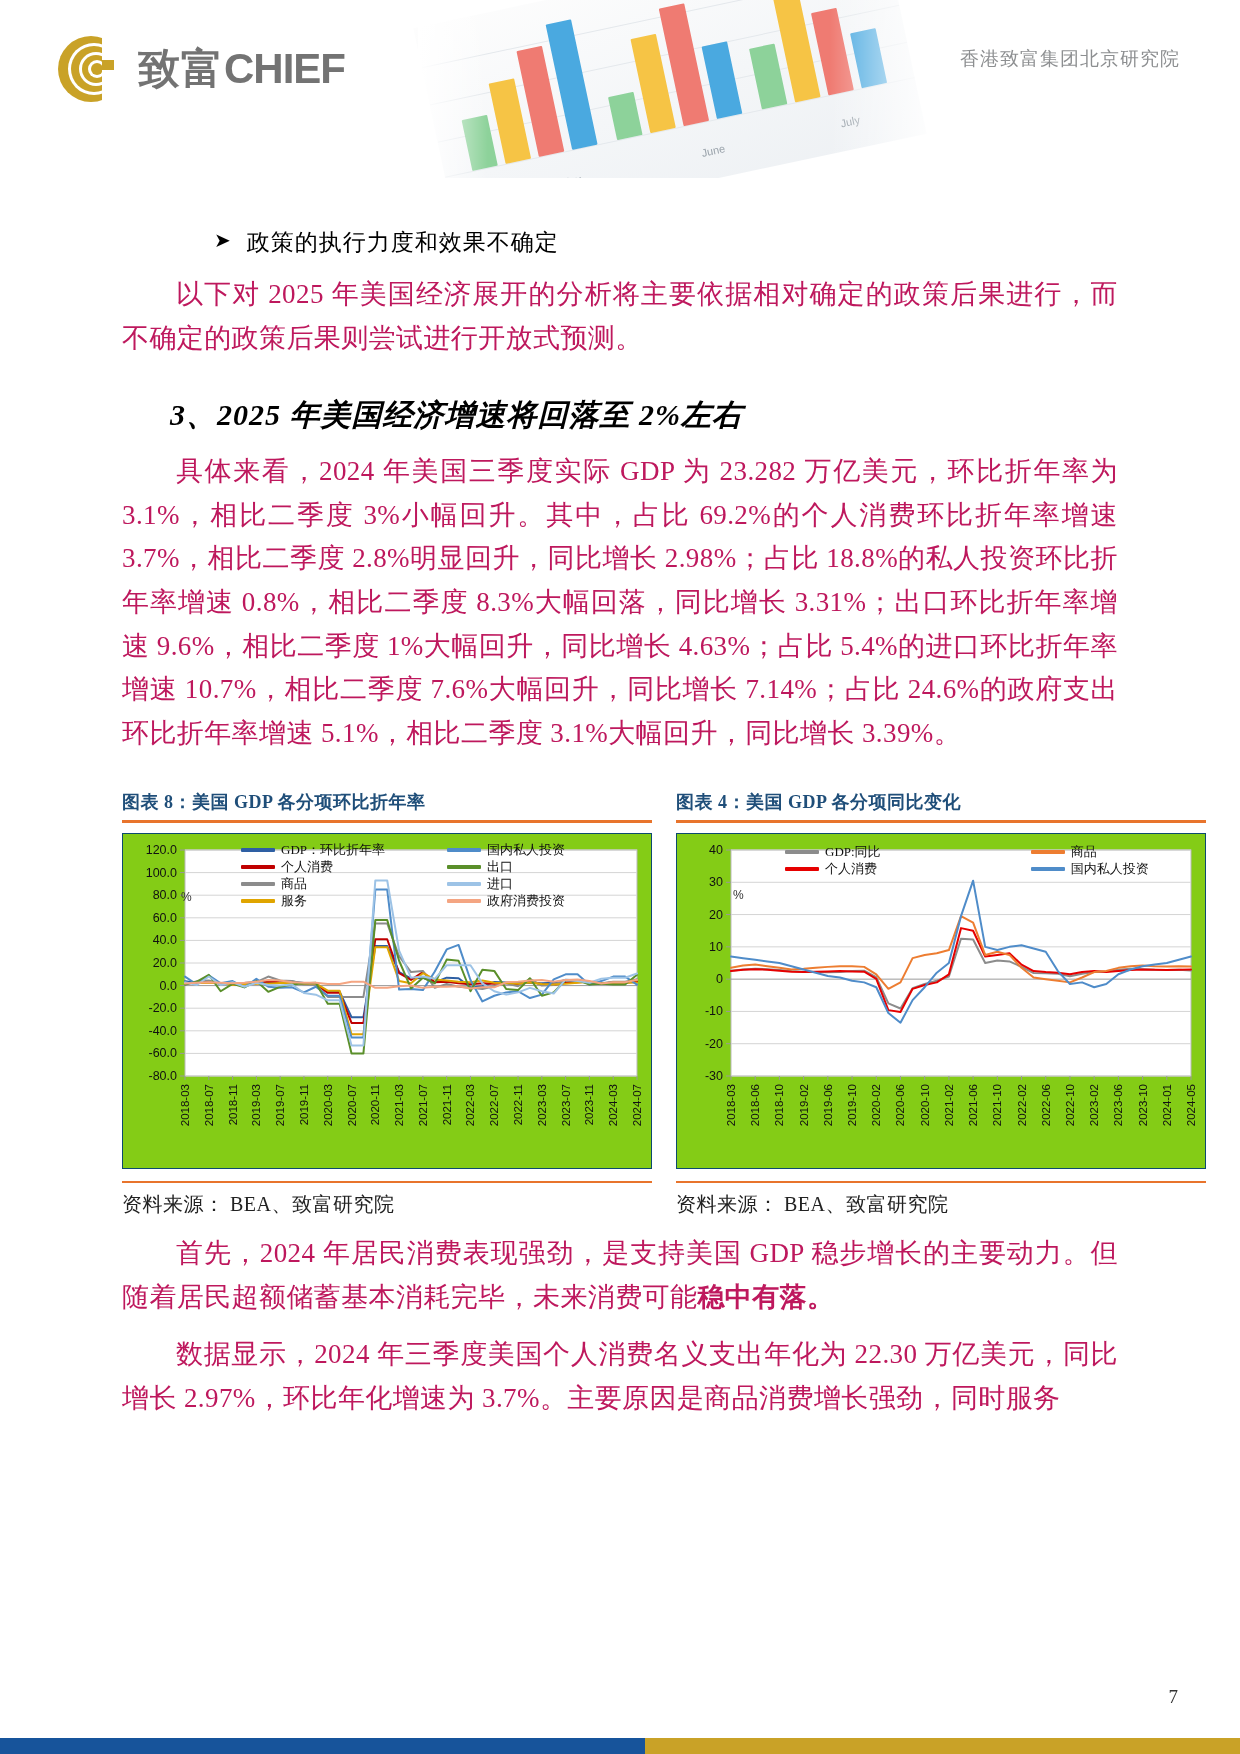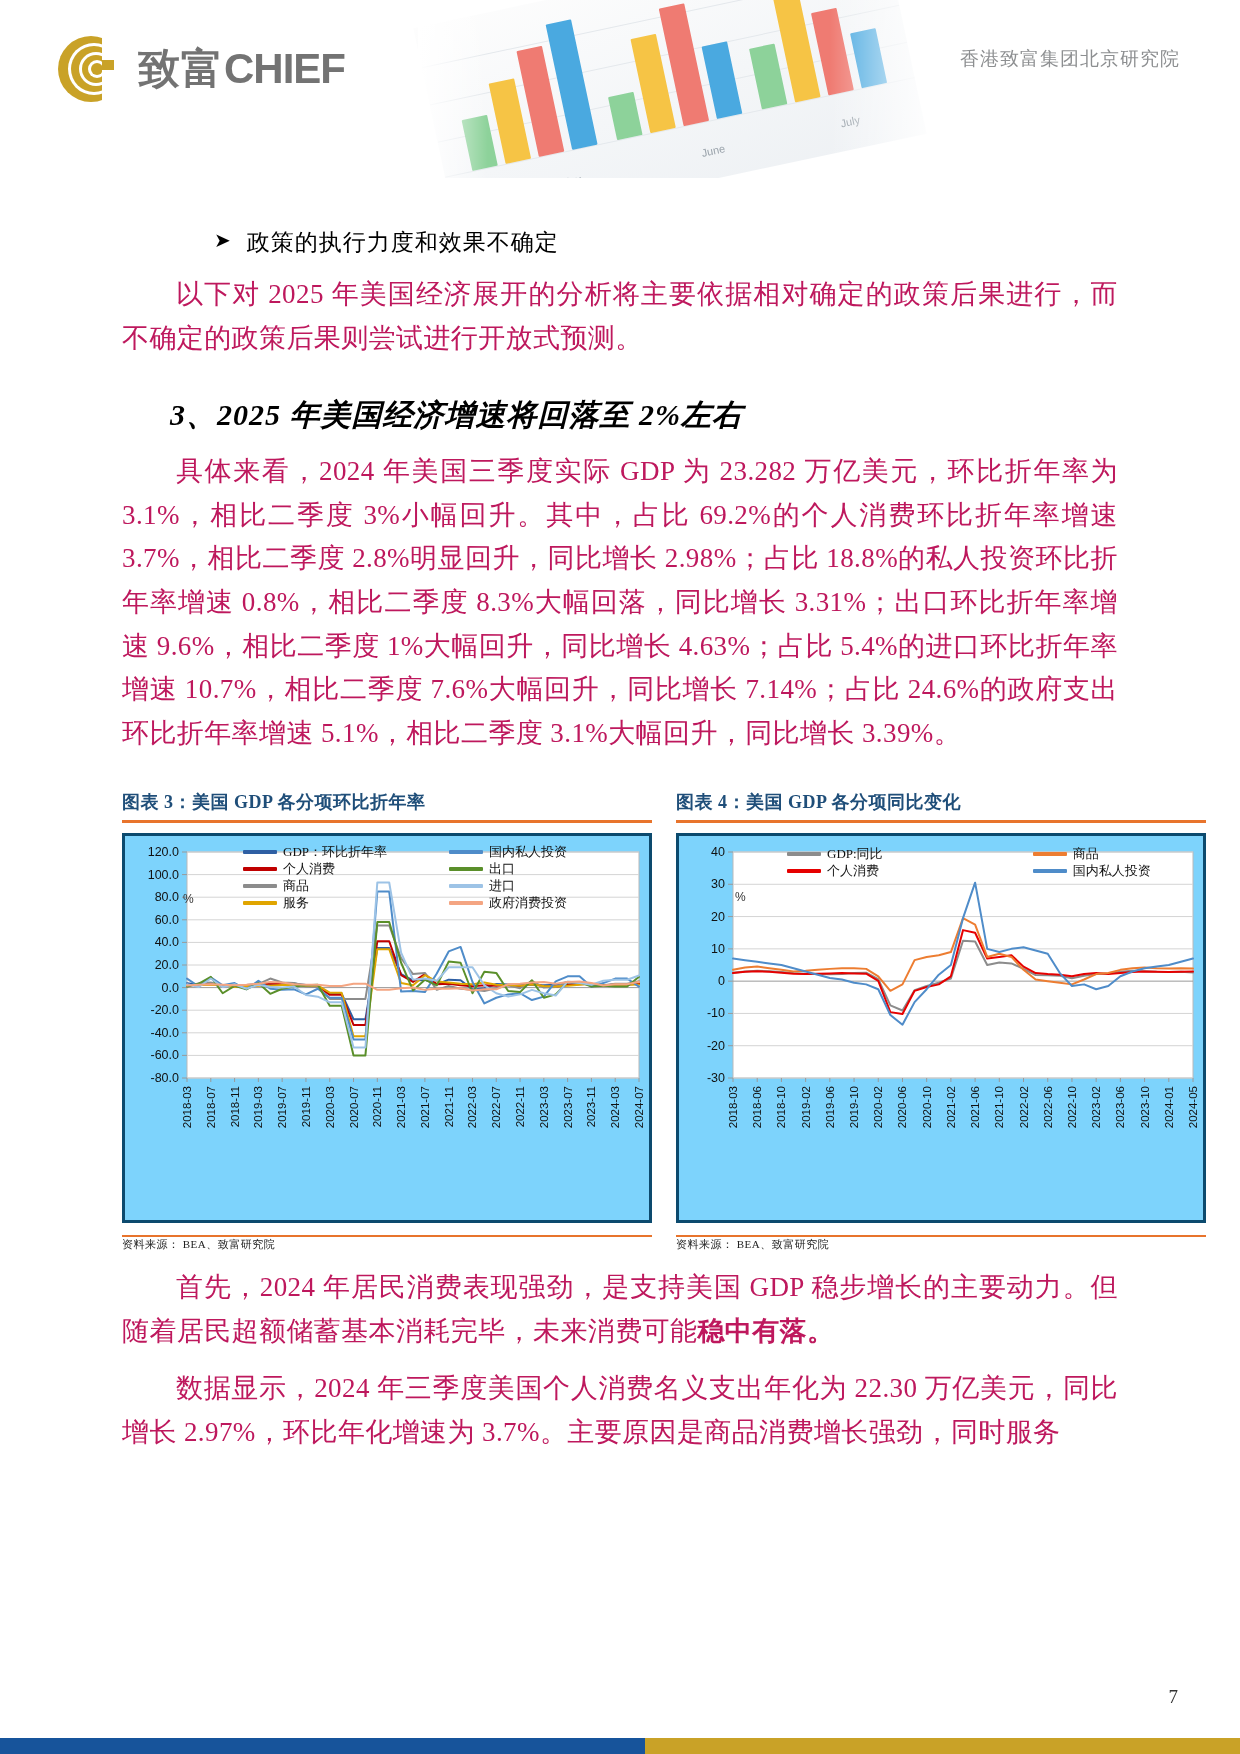--- a/index.html
+++ b/index.html
@@ -104,26 +104,26 @@
     display:flex; gap:24px; margin-top:34px;
   }
   .figure { width:530px; }
   .fig-caption {
     font-size:18px; font-weight:700; color:#1f4e79;
     font-family:"Liberation Serif", serif;
     letter-spacing:0.5px; padding-bottom:6px;
   }
   .fig-rule { height:3px; background:#e8742c; width:100%; }
   .fig-box {
-    margin-top:10px; border:3px solid #0c4a6e; background:#7dd3fc;
-    height:390px; position:relative; overflow:hidden;
+    margin-top:10px; border:1px solid #0c4a6e; background:#84cc16;
+    height:336px; position:relative; overflow:hidden;
   }
   .src-rule { height:2px; background:#e8742c; margin-top:12px; }
   .fig-source {
-    font-size:11px; color:#222; 
+    font-size:20px; color:#222; padding-top:8px;
     font-family:"Liberation Serif", serif; letter-spacing:0.5px;
   }
 
   
   .chart-svg { display:block; }
   .legend-box {
     position:absolute; pointer-events:none;
     font-family:"Liberation Sans", sans-serif;
   }
   .lg-item { display:flex; align-items:center; gap:6px; height:17px; }
@@ -214,21 +214,21 @@
     <p class="para">以下对 2025 年美国经济展开的分析将主要依据相对确定的政策后果进行，而不确定的政策后果则尝试进行开放式预测。</p>
 
     <h2 class="section-title">3、2025 年美国经济增速将回落至 2%左右</h2>
 
 
     <p class="para">具体来看，2024 年美国三季度实际 GDP 为 23.282 万亿美元，环比折年率为 3.1%，相比二季度 3%小幅回升。其中，占比 69.2%的个人消费环比折年率增速 3.7%，相比二季度 2.8%明显回升，同比增长 2.98%；占比 18.8%的私人投资环比折年率增速 0.8%，相比二季度 8.3%大幅回落，同比增长 3.31%；出口环比折年率增速 9.6%，相比二季度 1%大幅回升，同比增长 4.63%；占比 5.4%的进口环比折年率增速 10.7%，相比二季度 7.6%大幅回升，同比增长 7.14%；占比 24.6%的政府支出环比折年率增速 5.1%，相比二季度 3.1%大幅回升，同比增长 3.39%。</p>
 
     <div class="figures">
 
       <div class="figure">
-        <div class="fig-caption">图表 3：美国 GDP 各分项环比折年率</div>
+        <div class="fig-caption">图表 8：美国 GDP 各分项环比折年率</div>
         <div class="fig-rule"></div>
         <div class="fig-box">
           <svg class="chart-svg" id="chart-left" width="528" height="328">
               <rect x="62" y="16" width="452" height="226" fill="#fff" stroke="#b9b9b9" stroke-width="1"></rect>
               <line x1="62" y1="16" x2="514" y2="16" stroke="#d4d4d4" stroke-width="1"></line>
               <line x1="57" y1="16" x2="62" y2="16" stroke="#9a9a9a" stroke-width="1"></line>
               <text x="54" y="20" text-anchor="end" class="ytick">120.0</text>
               <line x1="62" y1="38.599999999999994" x2="514" y2="38.599999999999994" stroke="#d4d4d4" stroke-width="1"></line>
               <line x1="57" y1="38.599999999999994" x2="62" y2="38.599999999999994" stroke="#9a9a9a" stroke-width="1"></line>
               <text x="54" y="42.599999999999994" text-anchor="end" class="ytick">100.0</text>

